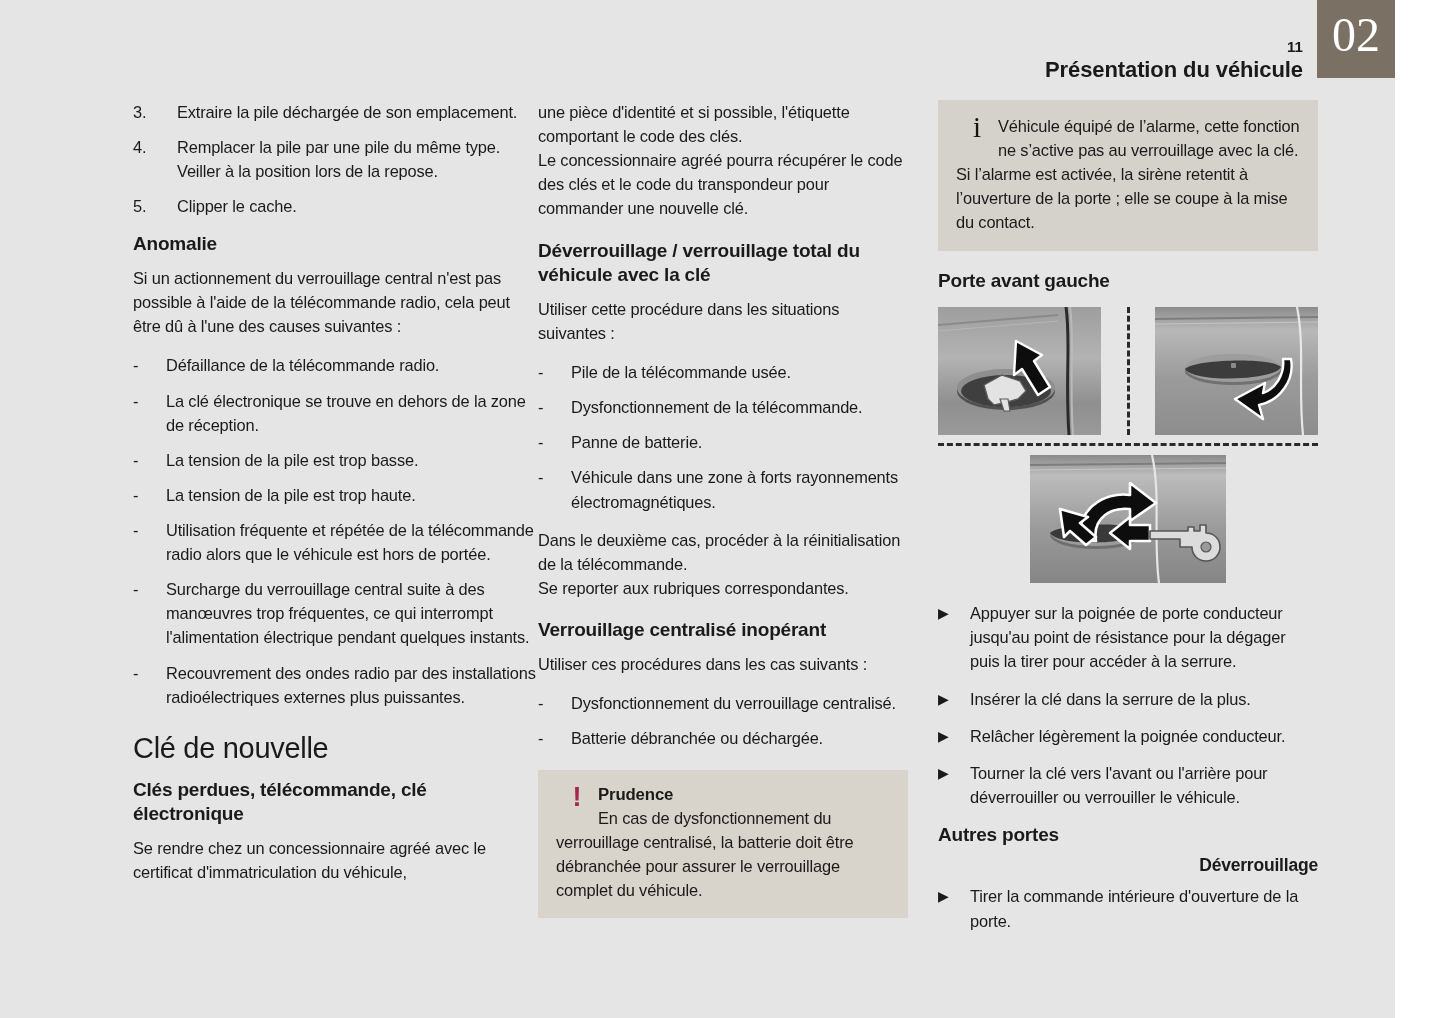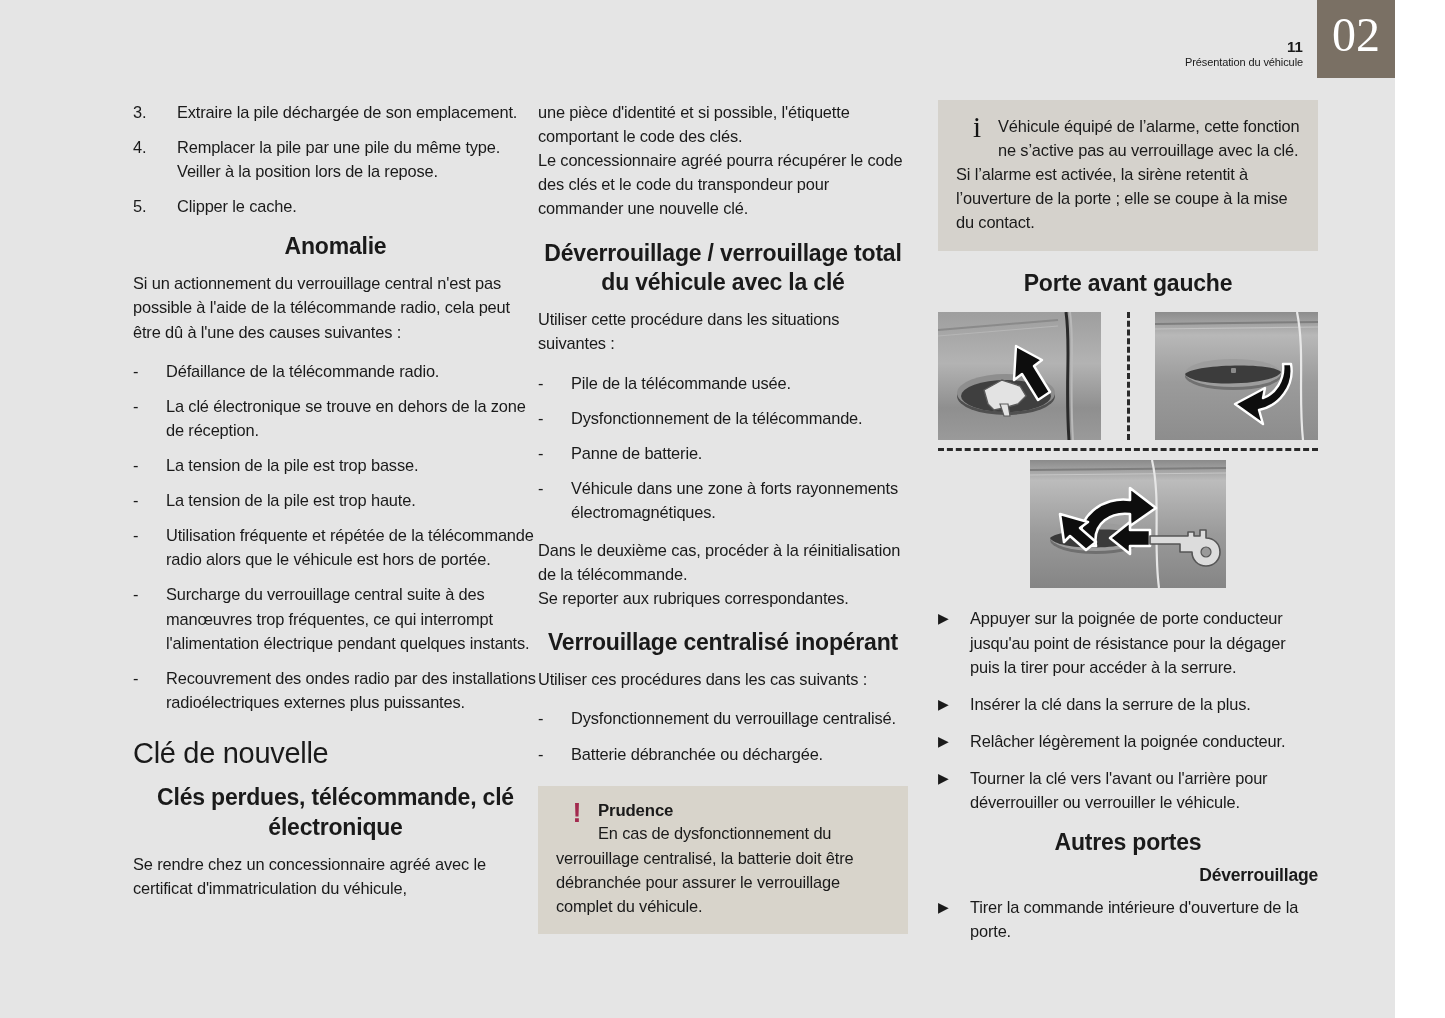--- a/index.html
+++ b/index.html
@@ -36,22 +36,22 @@
     padding-top: 38px;
     padding-right: 14px;
   }
   .header-pagenum {
     font-size: 15px;
     font-weight: bold;
     line-height: 1.15;
     letter-spacing: 0.1px;
   }
   .header-section {
-    font-size: 11px;
-    font-weight: 400;
+    font-size: 22px;
+    font-weight: 700;
     line-height: 1.35;
     letter-spacing: -0.1px;
   }
   .chapter-tab {
     width: 78px;
     height: 78px;
     display: flex;
     align-items: center;
     justify-content: center;
     color: #ffffff;
@@ -89,27 +89,26 @@
 
   h1.title-lg {
     font-size: 29px;
     font-weight: 400;
     letter-spacing: -0.3px;
     line-height: 1.2;
     margin-top: 22px;
     margin-bottom: 12px;
   }
   h2.title-bold {
-    font-size: 23px;
+    font-size: 19px;
     font-weight: bold;
     letter-spacing: -0.2px;
     line-height: 1.3;
     margin-top: 18px;
     margin-bottom: 9px;
-    text-align: center;
   }
   h2.title-bold.tight { margin-top: 14px; }
   h3.title-sm {
     font-size: 17.5px;
     font-weight: bold;
     letter-spacing: -0.2px;
     line-height: 1.3;
     margin-top: 12px;
     margin-bottom: 8px;
   }

